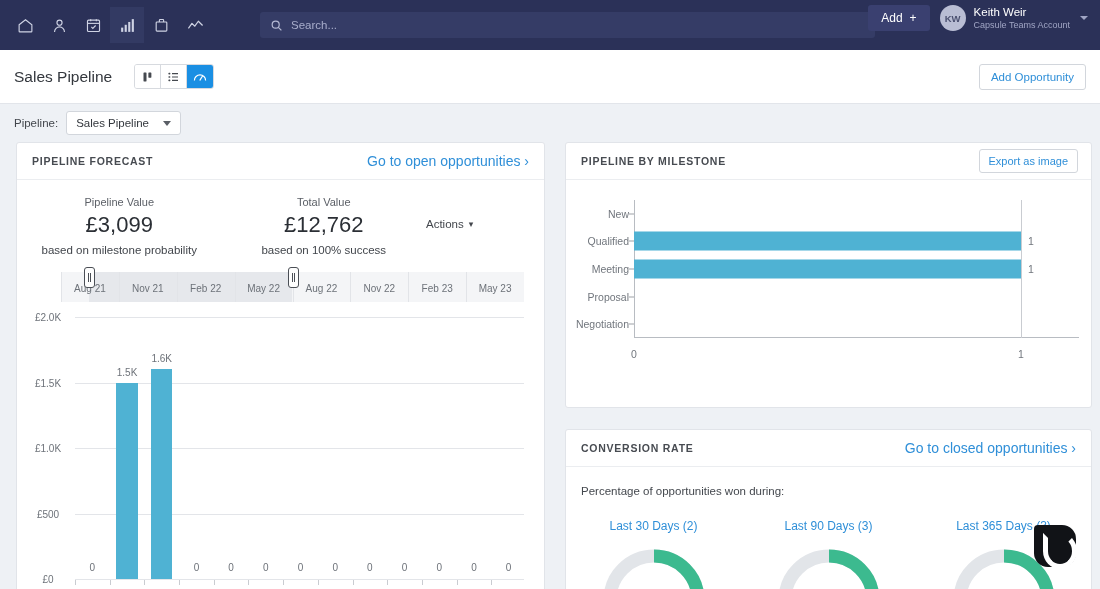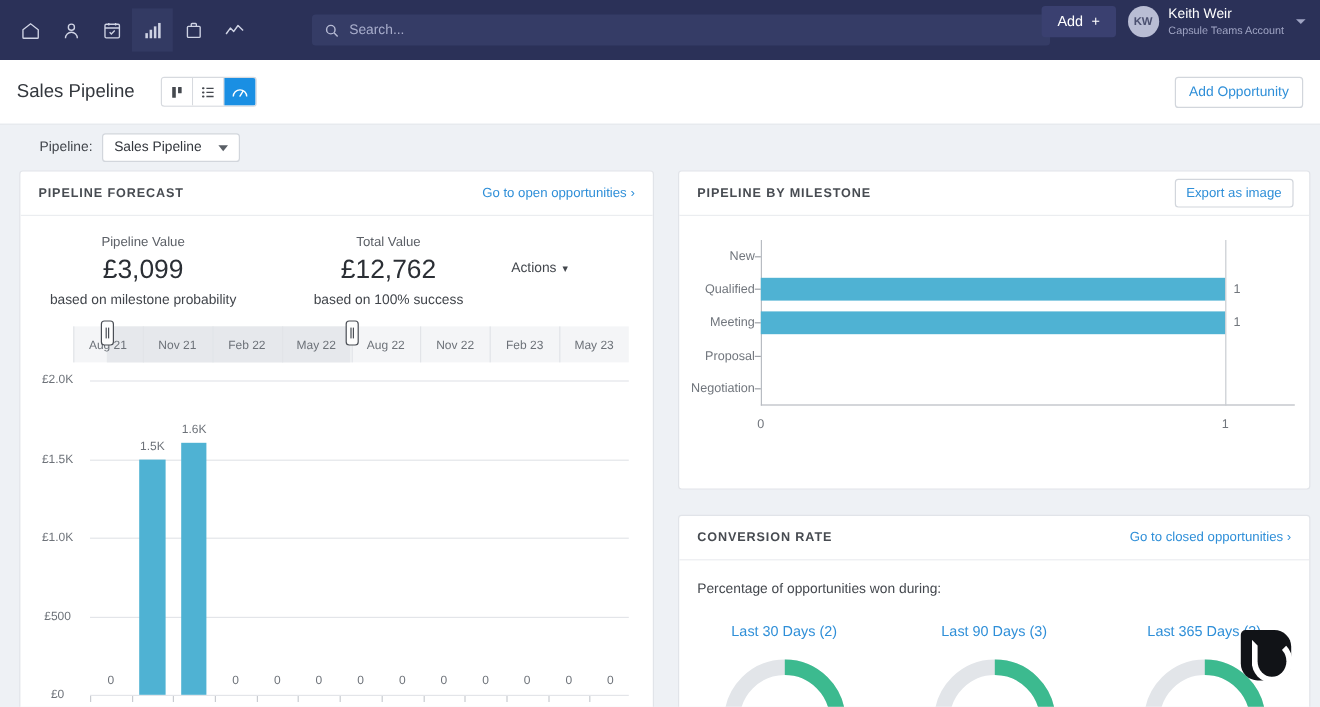--- a/index.html
+++ b/index.html
@@ -83,21 +83,21 @@
   .vt-btn.active { background: #1a8fe3; }
   .add-opp-btn {
     position: absolute; right: 14px;
     background: #fff; border: 1px solid #d2d6dc; border-radius: 3px;
     color: #2f8fd8; font-size: 11.5px;
     font-family: "Liberation Sans", sans-serif;
     padding: 6px 11px; cursor: pointer;
   }
 
   
-  .pipebar { height: 38px; display: flex; align-items: center; padding: 0 14px; margin-left: 19px; }
+  .pipebar { height: 38px; display: flex; align-items: center; padding: 0 14px; }
   .pipebar-label { font-size: 11.5px; color: #42464c; margin-right: 8px; }
   .pipe-select {
     background: #fff; border: 1px solid #d2d6dc; border-radius: 3px;
     font-size: 11.5px; color: #33373d;
     padding: 5px 9px; cursor: pointer;
     display: flex; align-items: center; gap: 14px;
   }
   .pipe-select .caret {
     width: 0; height: 0;
     border-left: 4px solid transparent; border-right: 4px solid transparent;
@@ -125,21 +125,21 @@
     padding: 0 15px;
     border-bottom: 1px solid #ebedf0;
     position: relative;
   }
   .card-title {
     font-size: 10.5px; font-weight: bold;
     letter-spacing: 0.75px; color: #474b51;
   }
   .card-link {
     position: absolute; right: 15px;
-    font-size: 11px; color: #2f8fd8; cursor: pointer;
+    font-size: 14px; color: #2f8fd8; cursor: pointer;
   }
   .export-btn {
     position: absolute; right: 13px;
     background: #fff; border: 1px solid #d2d6dc; border-radius: 3px;
     color: #2f8fd8; font-size: 11px;
     font-family: "Liberation Sans", sans-serif;
     padding: 5px 9px; cursor: pointer;
   }
 
   

